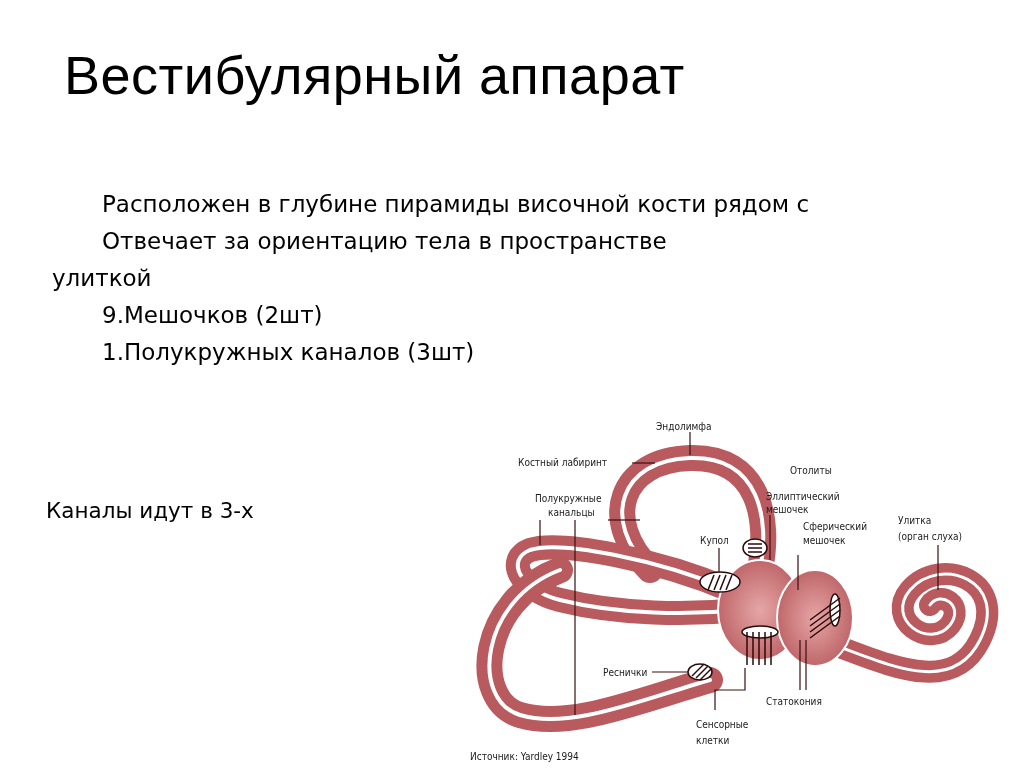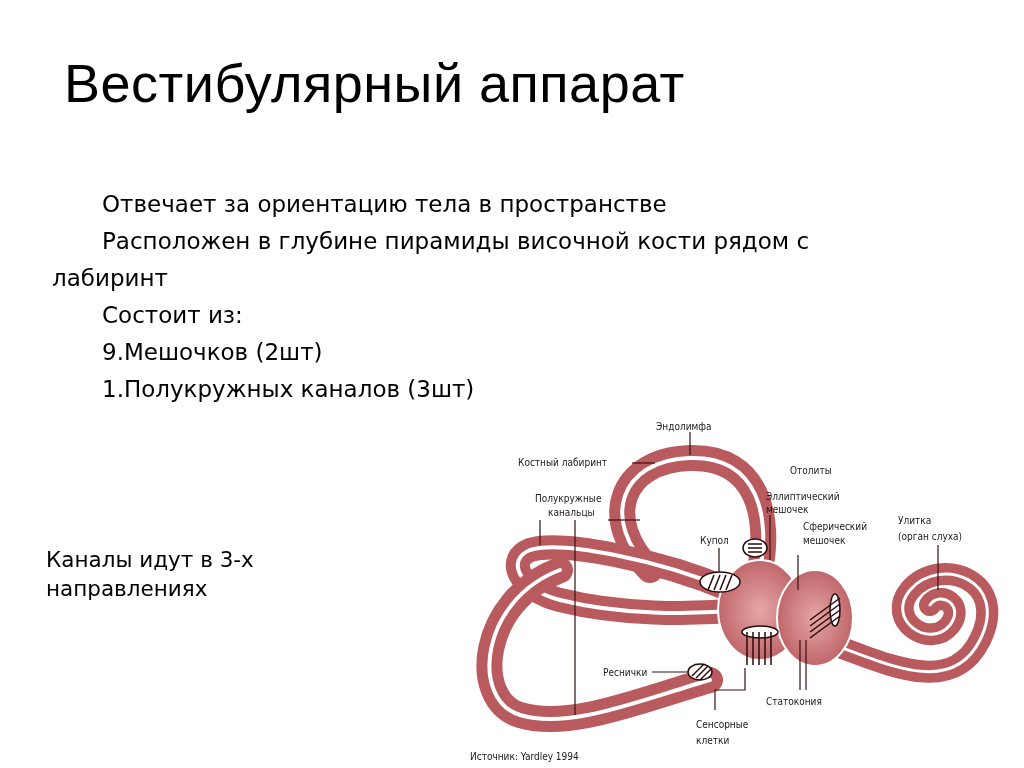--- a/index.html
+++ b/index.html
@@ -1,42 +1,40 @@
 <!DOCTYPE html>
 <html><head>
 <meta charset="utf-8">
 <style>
   html, body { margin:0; padding:0; }
   body { width:1024px; height:768px; background:#ffffff; position:relative; overflow:hidden;
          font-family:"DejaVu Sans", sans-serif; color:#000; }
-  .title { position:absolute; left:64px; top:52px; font-size:54px; font-family:"Liberation Sans", sans-serif; font-weight:normal; letter-spacing:0.5px; }
+  .title { position:absolute; left:64px; top:44px; font-size:54px; font-family:"Liberation Sans", sans-serif; font-weight:normal; letter-spacing:0.5px; }
   .bullets { position:absolute; left:52px; top:186px; width:930px; font-size:23px; line-height:37px; }
   .bullets .line { padding-left:50px; }
   .bullets .wrap { padding-left:0; }
-  .note { position:absolute; left:46px; top:545px; font-size:21.5px; line-height:29px; width:400px; }
+  .note { position:absolute; left:46px; top:496px; font-size:21.5px; line-height:29px; width:400px; }
   .diagram { position:absolute; left:440px; top:410px; width:584px; height:358px; }
   .lbl { font-family:"DejaVu Sans Condensed","DejaVu Sans", sans-serif; font-size:10px; fill:#1a1a1a; }
 </style>
 </head>
 <body>
 
 <div class="title">Вестибулярный аппарат</div>
 
 <div class="bullets">
+  <div class="line">Расположен в глубине пирамиды височной кости рядом с</div>
   <div class="line">Отвечает за ориентацию тела в пространстве</div>
-  <div class="line">Расположен в глубине пирамиды височной кости рядом с</div>
-  <div class="wrap">лабиринт</div>
-  <div class="line">Состоит из:</div>
+  <div class="wrap">улиткой</div>
   <div class="line">9.Мешочков (2шт)</div>
   <div class="line">1.Полукружных каналов (3шт)</div>
 </div>
 
 <div class="note">
   <div>Каналы идут в 3-х</div>
-  <div>направлениях</div>
 </div>
 
 <svg class="diagram" viewBox="440 410 584 358" xmlns="http://www.w3.org/2000/svg">
   <defs>
     <radialGradient id="sac" cx="50%" cy="50%" r="60%">
       <stop offset="0%" stop-color="#e6a6a6"></stop>
       <stop offset="100%" stop-color="#b85a5e"></stop>
     </radialGradient>
   </defs>
   <g stroke-linecap="round" fill="none">

